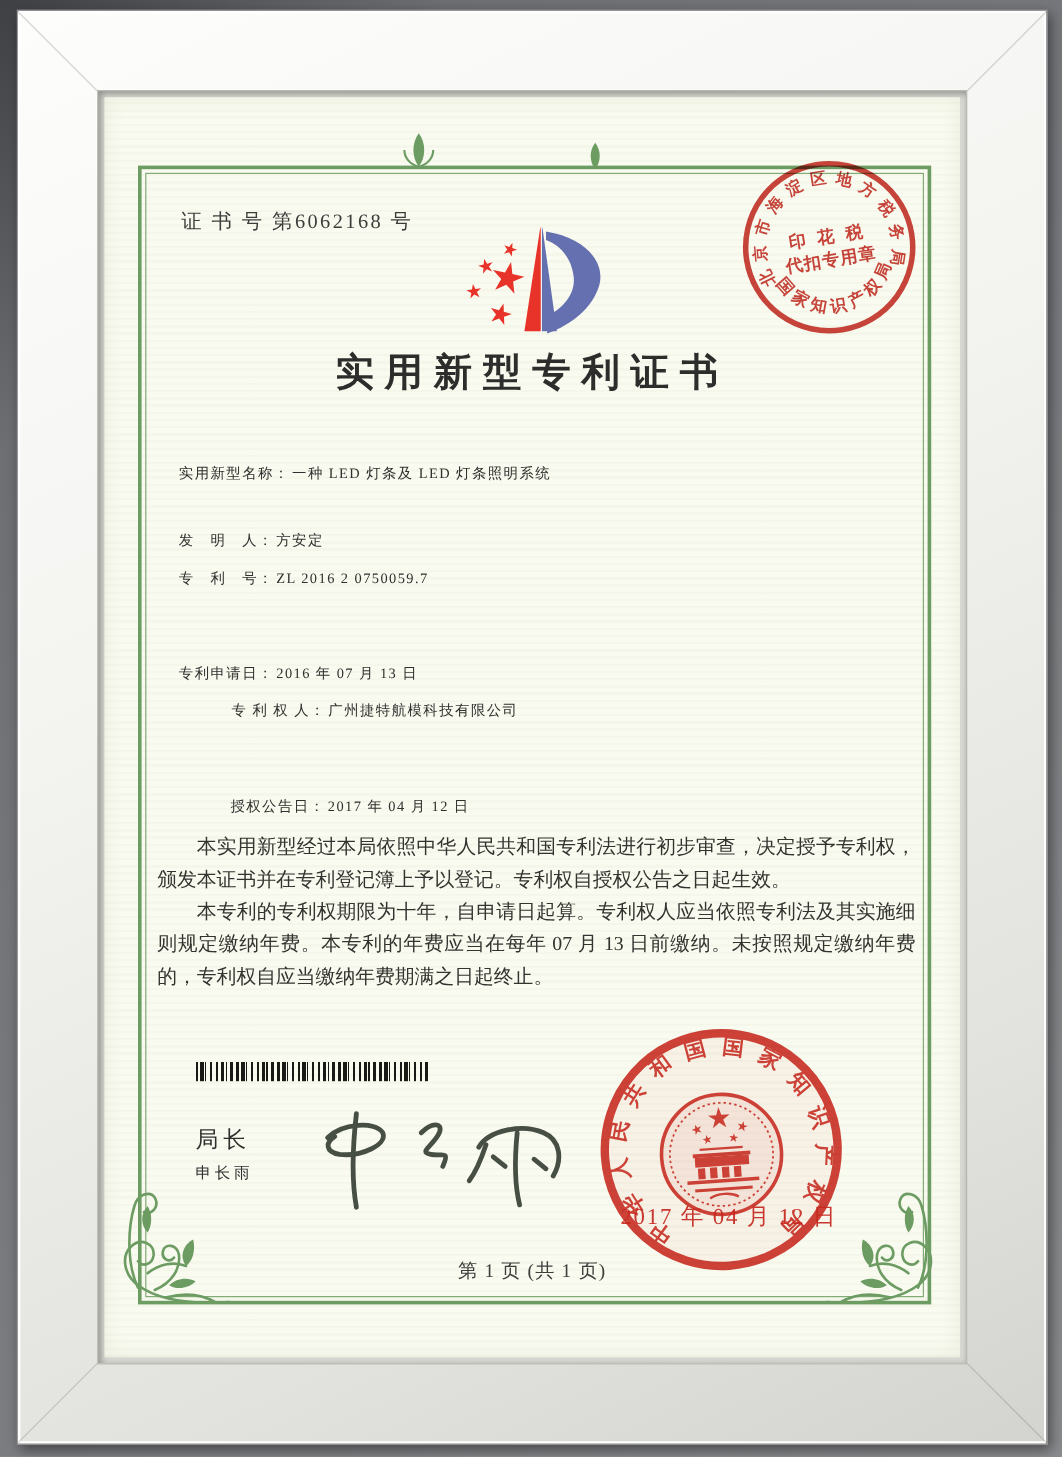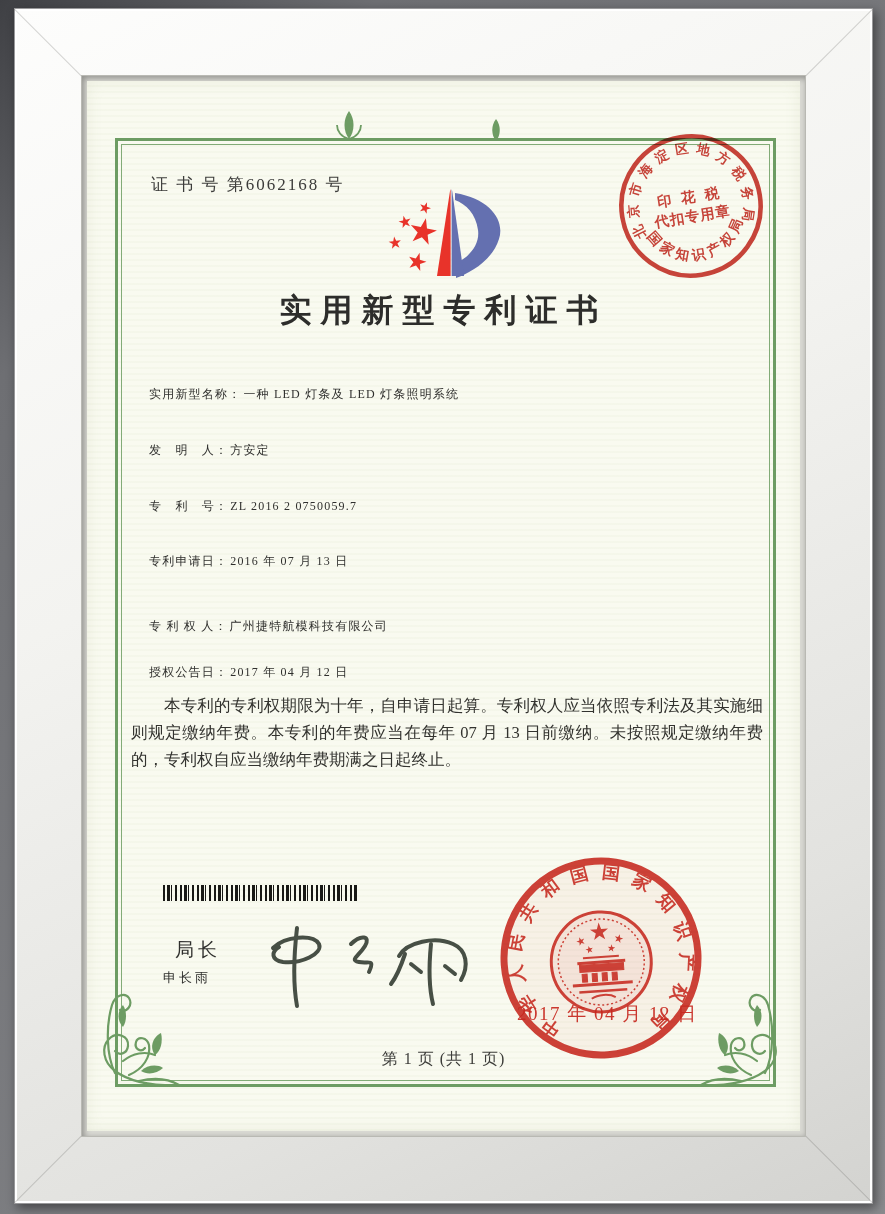--- a/index.html
+++ b/index.html
@@ -57,38 +57,38 @@
   .tax-stamp{
     position:absolute;left:517px;top:38px;width:174px;height:174px;
     z-index:5;transform:rotate(-9deg);opacity:.93;mix-blend-mode:multiply;
   }
   .title{
     position:absolute;left:0;right:0;top:208px;text-align:center;
     font-size:32px;font-weight:bold;letter-spacing:9px;color:#2d2d2b;z-index:3;
   }
   
   .field{position:absolute;left:62px;font-size:12px;color:#2f2f2d;letter-spacing:1.2px;z-index:3;white-space:nowrap;}
-  .f0{top:305px;} .f1{top:361px;} .f2{top:417px;} .f3{top:472px;} .f4{top:537px;} .f5{top:583px;}
+  .f0{top:305px;} .f1{top:361px;} .f2{top:393px;} .f3{top:472px;} .f4{top:503px;margin-left:44px;} .f5{top:583px;margin-left:43px;}
   .field .lab{margin-right:2px;}
   
   .body-text{
     position:absolute;left:44px;width:632px;top:611px;z-index:3;
     font-size:16.5px;line-height:27px;color:#33332f;text-align:justify;
   }
   .body-text p{margin:0;text-indent:2em;}
   
   .barcode{
     position:absolute;left:76px;top:804px;width:194px;height:16px;z-index:3;
     background:repeating-linear-gradient(90deg,
       #191916 0 2px, transparent 2px 4px,
       #191916 4px 7px, transparent 7px 8px,
       #191916 8px 9px, transparent 9px 12px,
       #191916 12px 14px, transparent 14px 17px);
   }
-  .signer-title{position:absolute;left:76px;top:856px;font-size:19px;letter-spacing:4px;color:#2f2f2d;z-index:3;margin-left:12px;}
+  .signer-title{position:absolute;left:76px;top:856px;font-size:19px;letter-spacing:4px;color:#2f2f2d;z-index:3;}
   .signer-name{position:absolute;left:76px;top:888px;font-size:13px;letter-spacing:3px;color:#2f2f2d;z-index:3;}
   .signature{position:absolute;left:152px;top:833px;z-index:4;}
   
   .seal{position:absolute;left:406px;top:769px;width:216px;height:216px;z-index:5;transform:rotate(-4deg);opacity:.95;mix-blend-mode:multiply;}
   .seal-date{
     position:absolute;left:430px;top:920px;width:210px;z-index:6;
     font-size:19px;color:#c7281f;letter-spacing:1.5px;white-space:nowrap;opacity:.92;
   }
   .page-footer{
     position:absolute;left:0;right:0;top:968px;text-align:center;
@@ -193,20 +193,21 @@
         <span class="lab">专利申请日：</span><span>2016 年 07 月 13 日</span>
       </div>
       <div class="field f4">
         <span class="lab">专 利 权 人：</span><span>广州捷特航模科技有限公司</span>
       </div>
       <div class="field f5">
         <span class="lab">授权公告日：</span><span>2017 年 04 月 12 日</span>
       </div>
 
       <div class="body-text">
+        <p>本实用新型经过本局依照中华人民共和国专利法进行初步审查，决定授予专利权，颁发本证书并在专利登记簿上予以登记。专利权自授权公告之日起生效。</p>
         <p>本专利的专利权期限为十年，自申请日起算。专利权人应当依照专利法及其实施细则规定缴纳年费。本专利的年费应当在每年 07 月 13 日前缴纳。未按照规定缴纳年费的，专利权自应当缴纳年费期满之日起终止。</p>
       </div>
 
       <div class="barcode"></div>
 
       <div class="signer-title">局长</div>
       <div class="signer-name">申长雨</div>
 
       <svg class="signature" width="250" height="100" viewBox="0 0 250 100">
         <g stroke="#474f45" stroke-width="4" fill="none" stroke-linecap="round">

